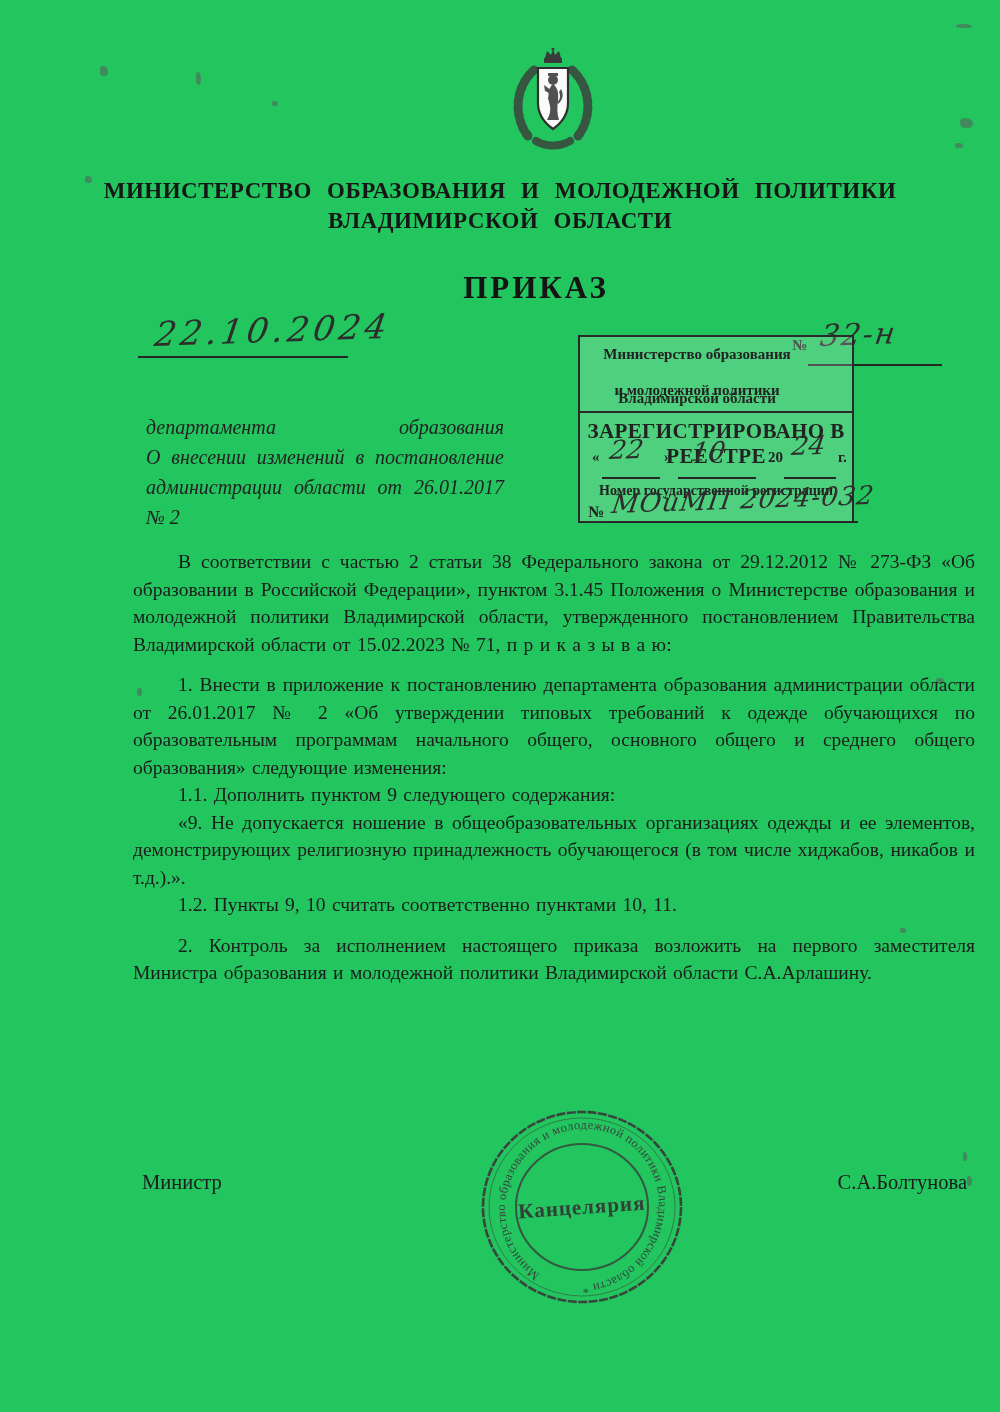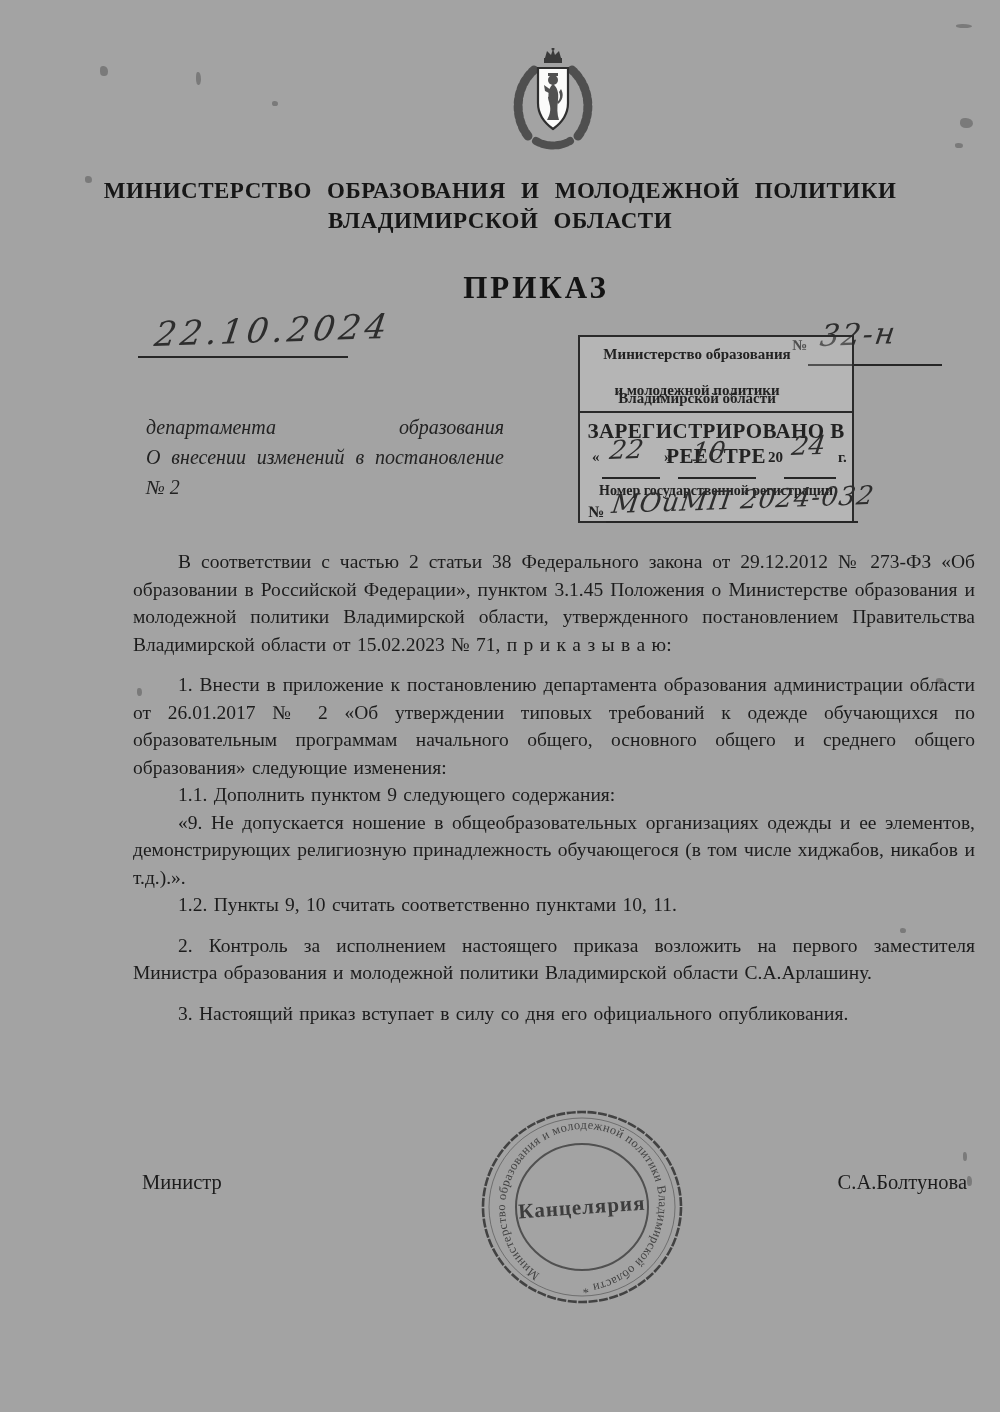--- a/index.html
+++ b/index.html
@@ -1,20 +1,20 @@
 <!DOCTYPE html>
 <html lang="ru"><head>
 <meta charset="utf-8">
 <style>
   html,body{margin:0;padding:0;background:#e8e8e6;}
   .page{
     position:relative;
     width:1000px;height:1412px;
     margin:0 auto;
-    background:#a3a3a3;
+    background:#22c55e;
     font-family:"Liberation Serif", serif;
     color:#1e1e1e;
     overflow:hidden;
   }
   
   .emblem{position:absolute;left:508px;top:48px;width:90px;height:102px;}
   .org-name{position:absolute;left:0;top:176px;width:100%;text-align:center;
     font-weight:bold;font-size:23px;line-height:30px;letter-spacing:.5px;word-spacing:9px;color:#161616;}
   .doc-title{position:absolute;left:0;top:270px;width:100%;text-align:center;
     font-weight:bold;font-size:31px;letter-spacing:3px;color:#141414;padding-left:36px;}
@@ -134,31 +134,31 @@
 
     <div class="rb" style="left:2px;right:2px;top:146px;text-align:center;font-size:14px;">Номер государственной регистрации</div>
     <span class="rb" style="left:8px;top:166px;font-size:16px;">№</span>
     <span class="regnum-hand hand" style="left:30px;top:152px;">МОиМП 2024-032</span>
     <div class="hline" style="left:26px;top:184px;width:252px;"></div>
   </div>
 
   <div class="subject">
     <div class="subj-line">департамента образования</div>
     <div class="subj-line">О внесении изменений в постановление</div>
+    <div class="subj-line">администрации области от 26.01.2017</div>
     <div class="subj-line last">№ 2</div>
   </div>
 
   <div class="body-text">
     <p class="para">В соответствии с частью 2 статьи 38 Федерального закона от 29.12.2012 № 273-ФЗ «Об образовании в Российской Федерации», пунктом 3.1.45 Положения о Министерстве образования и молодежной политики Владимирской области, утвержденного постановлением Правительства Владимирской области от 15.02.2023 № 71, п р и к а з ы в а ю:</p>
     <p class="para tight">1. Внести в приложение к постановлению департамента образования администрации области от 26.01.2017 № 2 «Об утверждении типовых требований к одежде обучающихся по образовательным программам начального общего, основного общего и среднего общего образования» следующие изменения:</p>
     <p class="para tight">1.1. Дополнить пунктом 9 следующего содержания:</p>
     <p class="para tight">«9. Не допускается ношение в общеобразовательных организациях одежды и ее элементов, демонстрирующих религиозную принадлежность обучающегося (в том числе хиджабов, никабов и т.д.).».</p>
     <p class="para">1.2. Пункты 9, 10 считать соответственно пунктами 10, 11.</p>
     <p class="para">2. Контроль за исполнением настоящего приказа возложить на первого заместителя Министра образования и молодежной политики Владимирской области С.А.Арлашину.</p>
-    <p class="para tight">3. Настоящий приказ вступает в силу со дня его официального опубликования.</p>
   </div>
 
   <div class="sig-title">Министр</div>
   <div class="sig-name">С.А.Болтунова</div>
 
   <div class="round-stamp">
     <svg viewBox="0 0 224 214" width="224" height="214">
       <g fill="none" stroke="#3a3a3a">
         <ellipse cx="112" cy="107" rx="99" ry="95" stroke-width="2.6" stroke-dasharray="9 1.5"></ellipse>
         <ellipse cx="112" cy="107" rx="93" ry="89" stroke-width="1" opacity="0.55"></ellipse>

